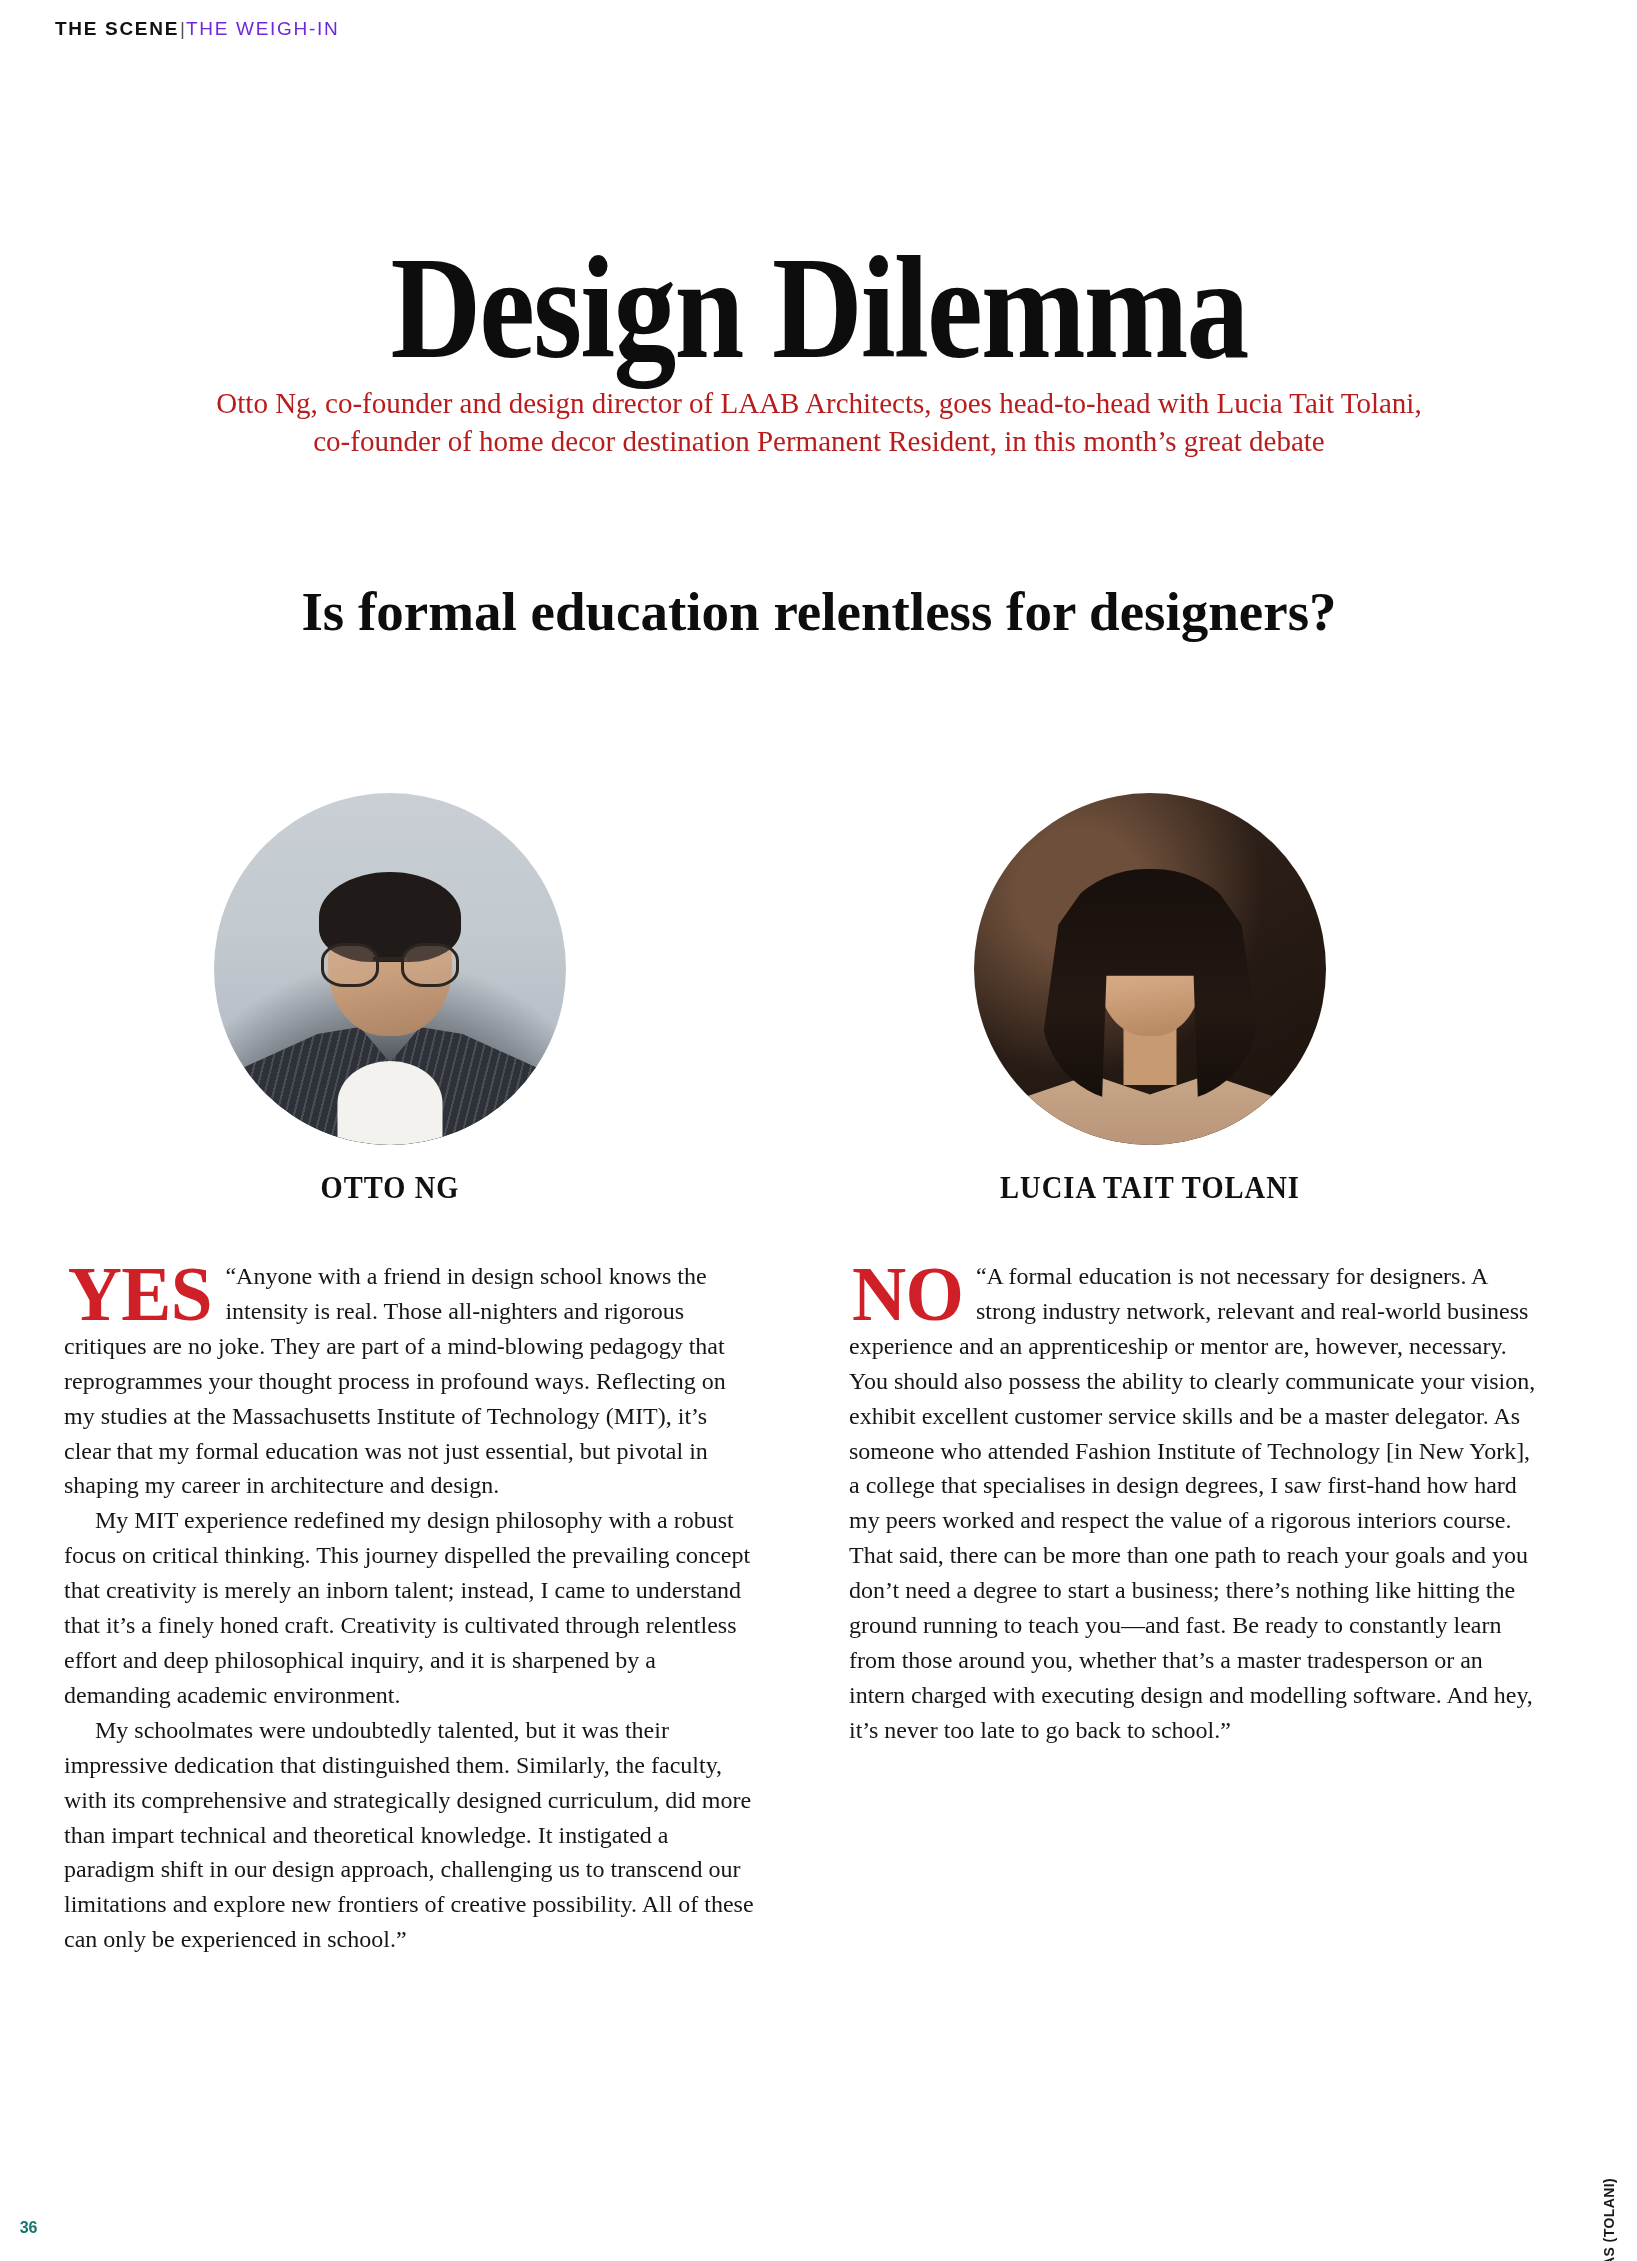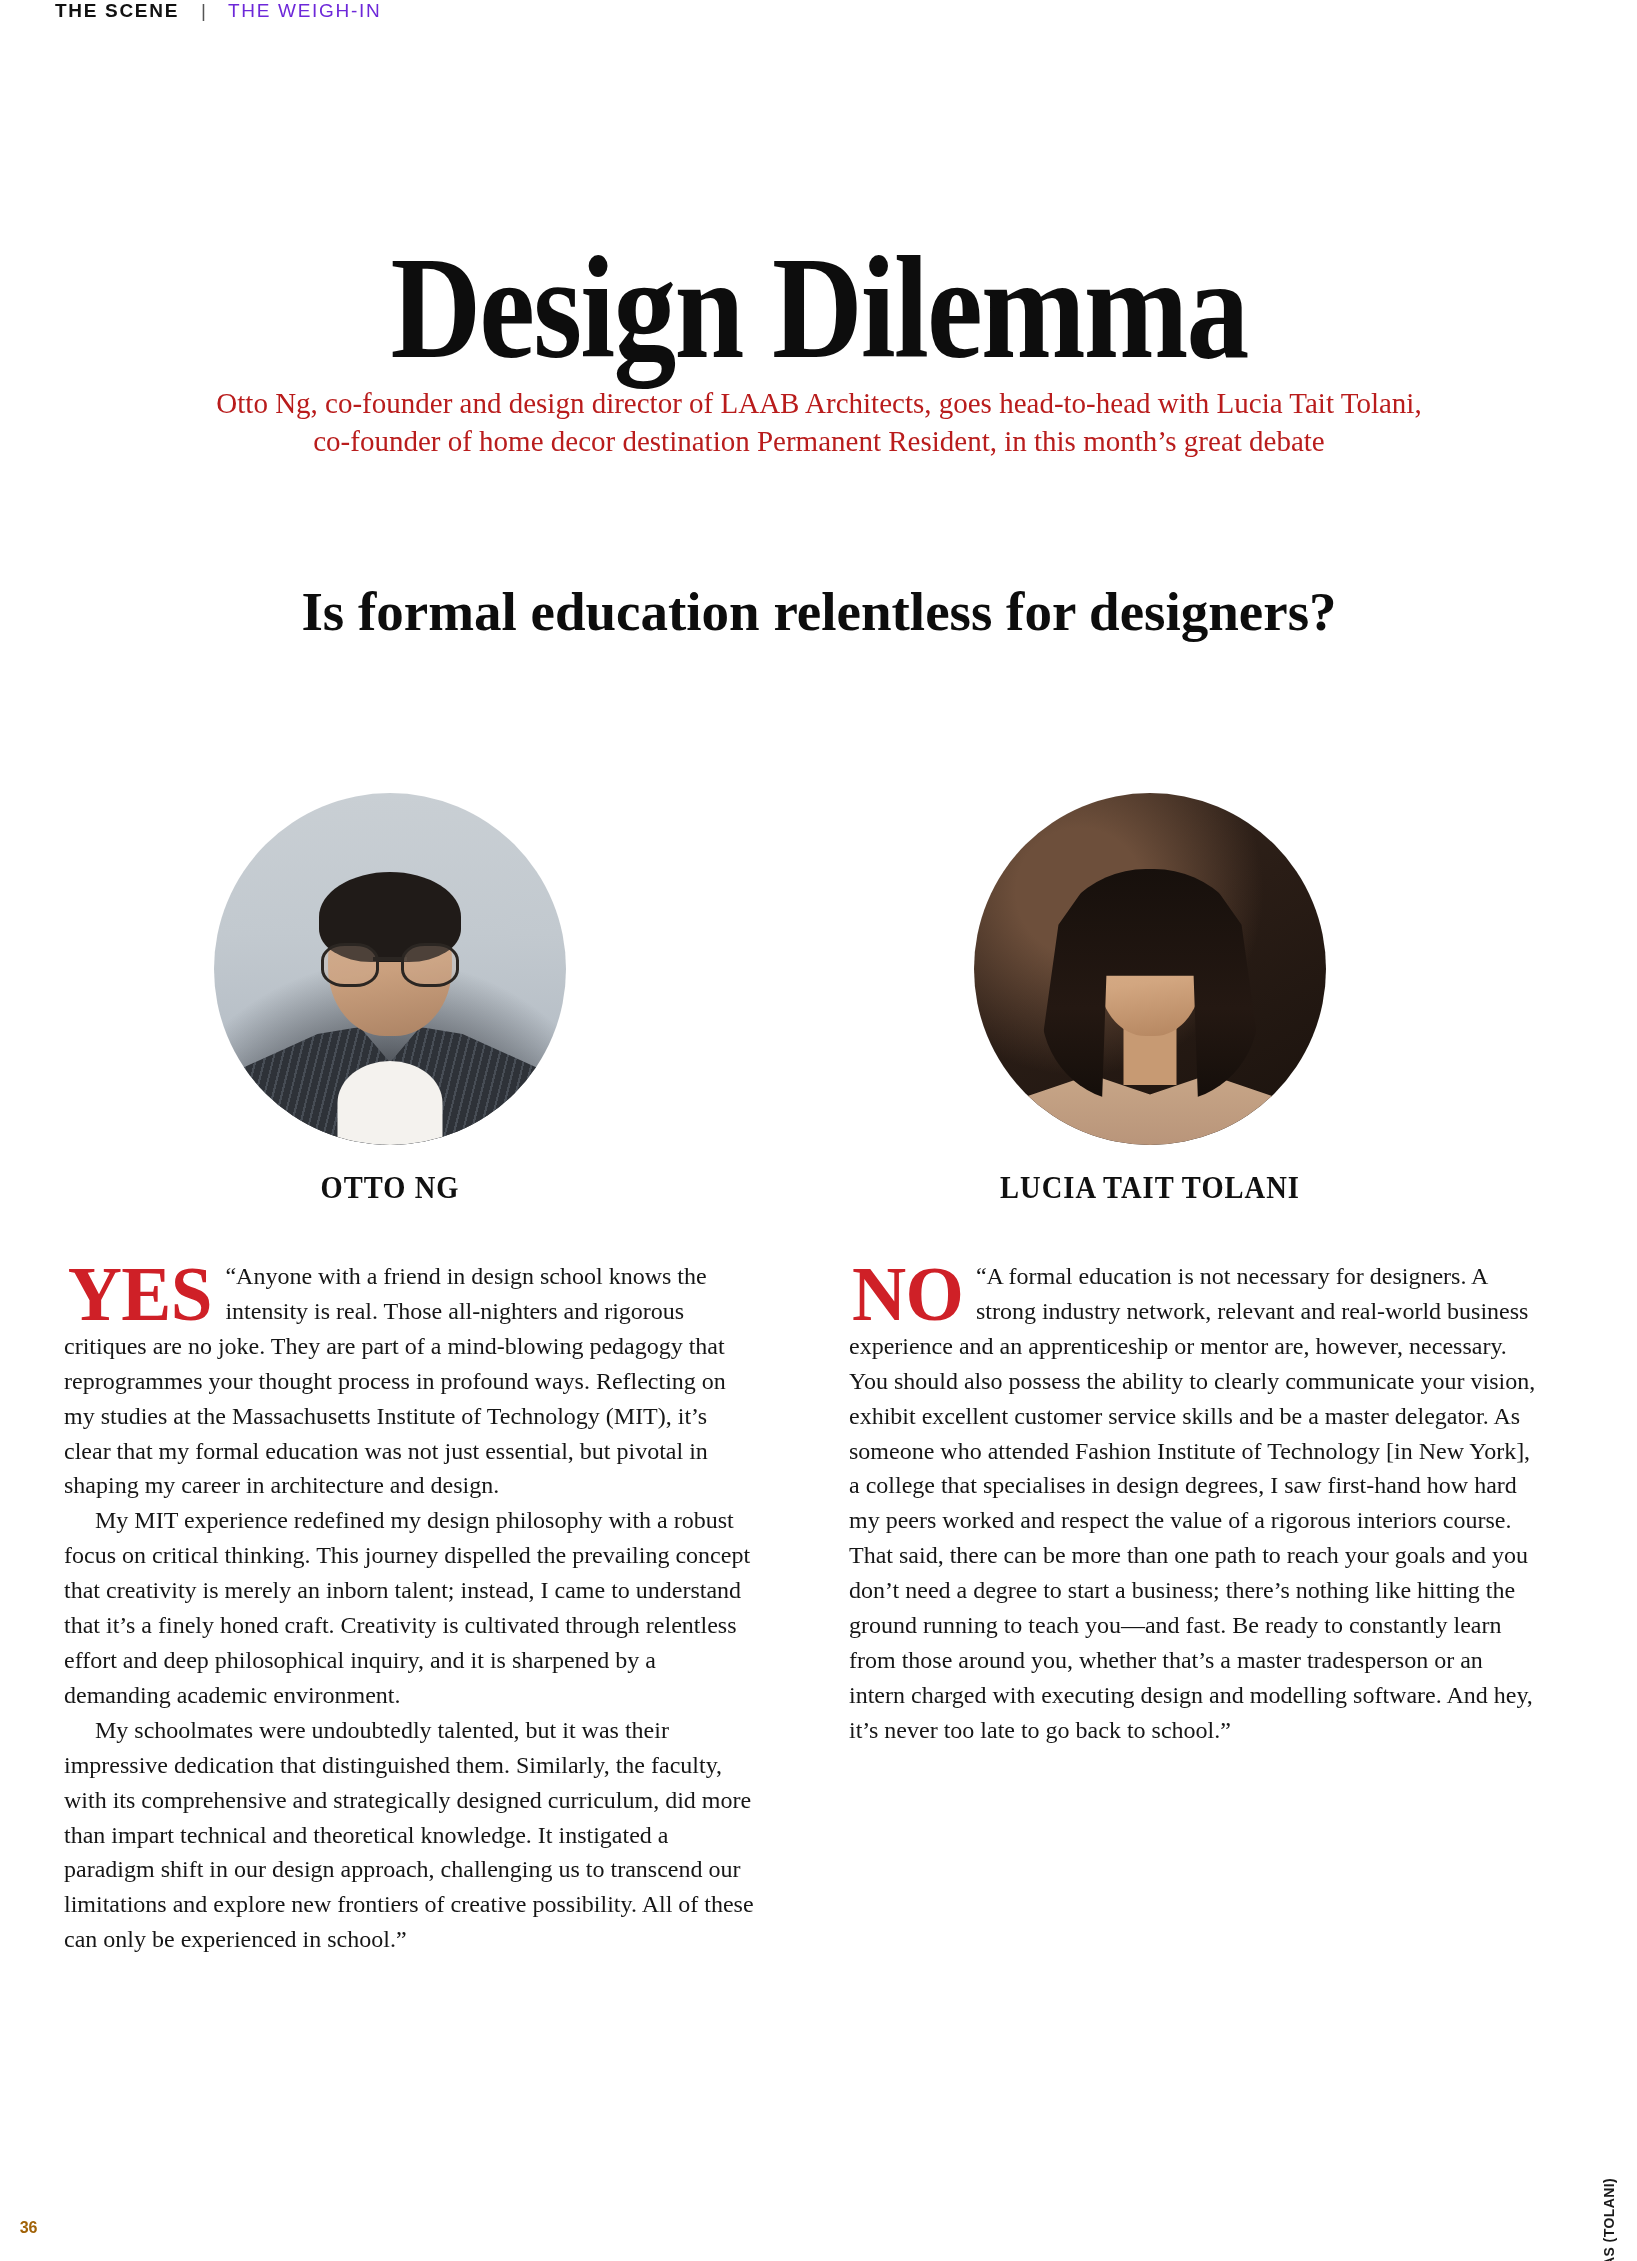--- a/index.html
+++ b/index.html
@@ -12,25 +12,25 @@
     height: 2261px;
     position: relative;
     font-family: "Liberation Serif", serif;
     color: #1a1a1a;
     overflow: hidden;
   }
 
   
   .running-head {
     position: absolute;
-    top: 0;
+    top: 18px;
     left: 55px;
     display: flex;
     align-items: flex-start;
-    gap: 22px;
+    gap: 1px;
     font-family: "Liberation Sans", sans-serif;
     font-weight: bold;
     letter-spacing: 1.7px;
     font-size: 19px;
     color: #111;
   }
   .running-head .rh-sep {
     font-weight: normal;
     color: #555;
     letter-spacing: 0;
@@ -293,21 +293,21 @@
   }
 
   
   .folio {
     position: absolute;
     left: 19.7px;
     bottom: 24px;
     font-family: "Liberation Sans", sans-serif;
     font-weight: bold;
     font-size: 16px;
-    color: #a16207;
+    color: #0f766e;
   }
 </style>
 </head>
 <body>
 
 <div class="running-head">
   <span>THE SCENE</span>
   <span class="rh-sep">|</span>
   <span class="rh-sub">THE WEIGH-IN</span>
 </div>

